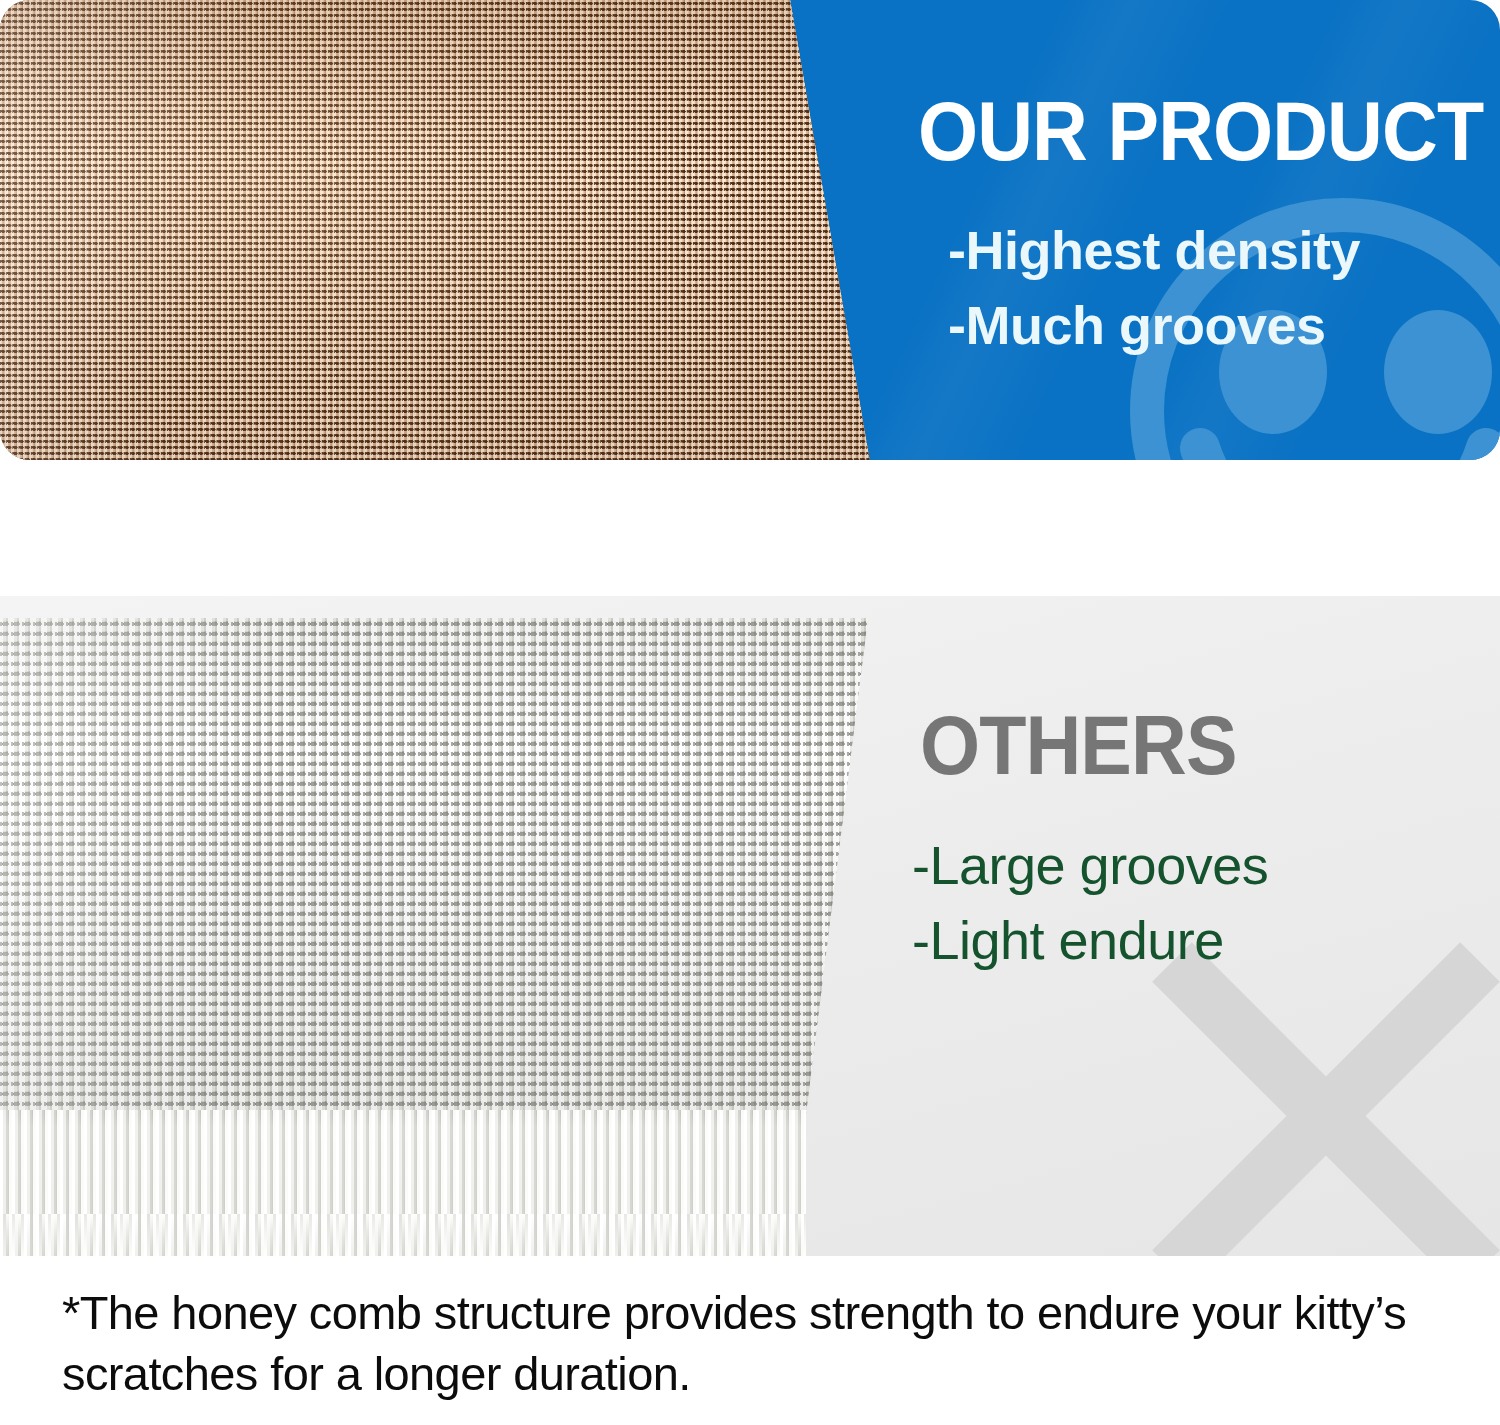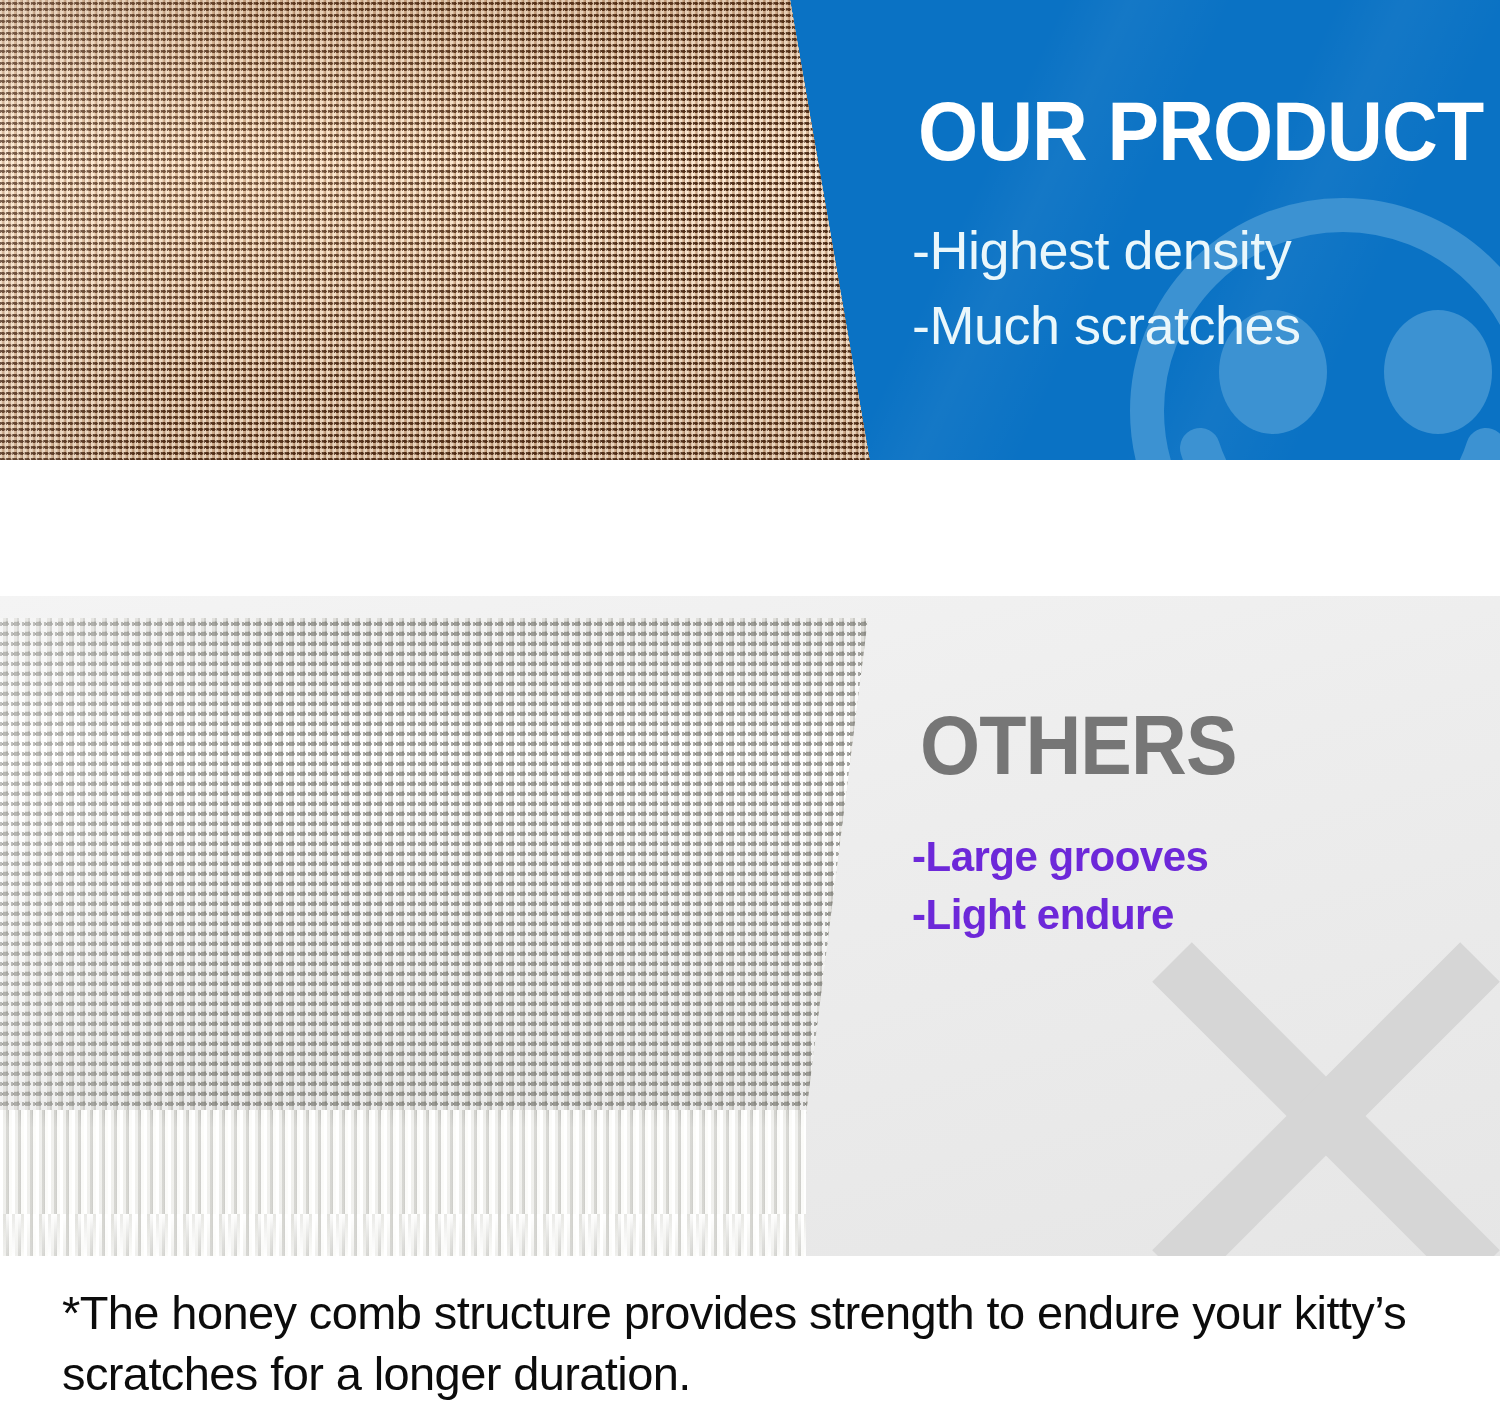--- a/index.html
+++ b/index.html
@@ -10,20 +10,21 @@
     width:1500px;height:1425px;
     overflow:hidden;
     background:#ffffff;
   }
 
   
   #top-band{
     position:absolute;left:0;top:0;width:1500px;height:460px;
     overflow:hidden;
     background:#0A72C4;
+    border-radius:30px;
   }
   
   #top-band .sheen{
     position:absolute;inset:0;
     background:
       linear-gradient(115deg, rgba(255,255,255,0) 62%, rgba(255,255,255,.045) 66%, rgba(255,255,255,0) 72%),
       linear-gradient(115deg, rgba(255,255,255,0) 78%, rgba(255,255,255,.04) 82%, rgba(255,255,255,0) 88%);
     pointer-events:none;
   }
 
@@ -99,22 +100,22 @@
     font-family:"Liberation Sans Narrow","Liberation Sans",sans-serif;
     font-weight:700;font-size:84px;line-height:.95;
     letter-spacing:-1px;color:#FFFFFF;
     transform:scaleX(.92);transform-origin:left top;
     white-space:nowrap;
   }
   #product-bullets{
     position:absolute;left:912px;top:213px;width:580px;
   }
   #product-bullets .bullet{
-    font-weight:400;font-size:54px;line-height:1.38;
-    color:#EAF7FB;white-space:nowrap;letter-spacing:-.5px;
+    font-weight:700;font-size:54px;line-height:1.38;
+    color:#EAF7FB;white-space:nowrap;letter-spacing:-.5px;margin-left:36px;
   }
 
   
   #bottom-band{
     position:absolute;left:0;top:596px;width:1500px;height:660px;
     overflow:hidden;
     background:linear-gradient(165deg,#F4F4F4 0%,#EDEDED 45%,#E6E6E6 100%);
   }
 
   
@@ -192,22 +193,22 @@
     font-family:"Liberation Sans Narrow","Liberation Sans",sans-serif;
     font-weight:700;font-size:84px;line-height:.95;
     letter-spacing:-1px;color:#767676;
     transform:scaleX(.92);transform-origin:left top;
     white-space:nowrap;z-index:4;
   }
   #others-bullets{
     position:absolute;left:912px;top:828px;width:560px;z-index:4;
   }
   #others-bullets .bullet{
-    font-weight:700;font-size:42px;line-height:1.38;
-    color:#6d28d9;white-space:nowrap;letter-spacing:-.5px;
+    font-weight:400;font-size:54px;line-height:1.38;
+    color:#14532d;white-space:nowrap;letter-spacing:-.5px;
   }
 
   
   #footnote{
     position:absolute;left:0;top:1256px;width:1500px;height:169px;
     background:#FFFFFF;
   }
   #footnote-text{
     position:absolute;left:62px;top:26px;width:1400px;
     font-weight:400;font-size:47px;line-height:1.30;
@@ -235,21 +236,21 @@
       </div>
       <div id="cb-edge">
         
       </div>
     </div>
 
     <div id="our-product-title">OUR PRODUCT</div>
 
     <div id="product-bullets">
       <div class="bullet">-Highest density</div>
-      <div class="bullet">-Much scratches</div>
+      <div class="bullet">-Much grooves</div>
     </div>
   </div>
 
   <div id="bottom-band">
 
     <svg id="cross-mark" viewBox="0 0 360 360">
       <g stroke="#D6D6D6" stroke-width="56" stroke-linecap="butt">
         <line x1="26" y1="26" x2="334" y2="334"></line>
         <line x1="334" y1="26" x2="26" y2="334"></line>
       </g>

